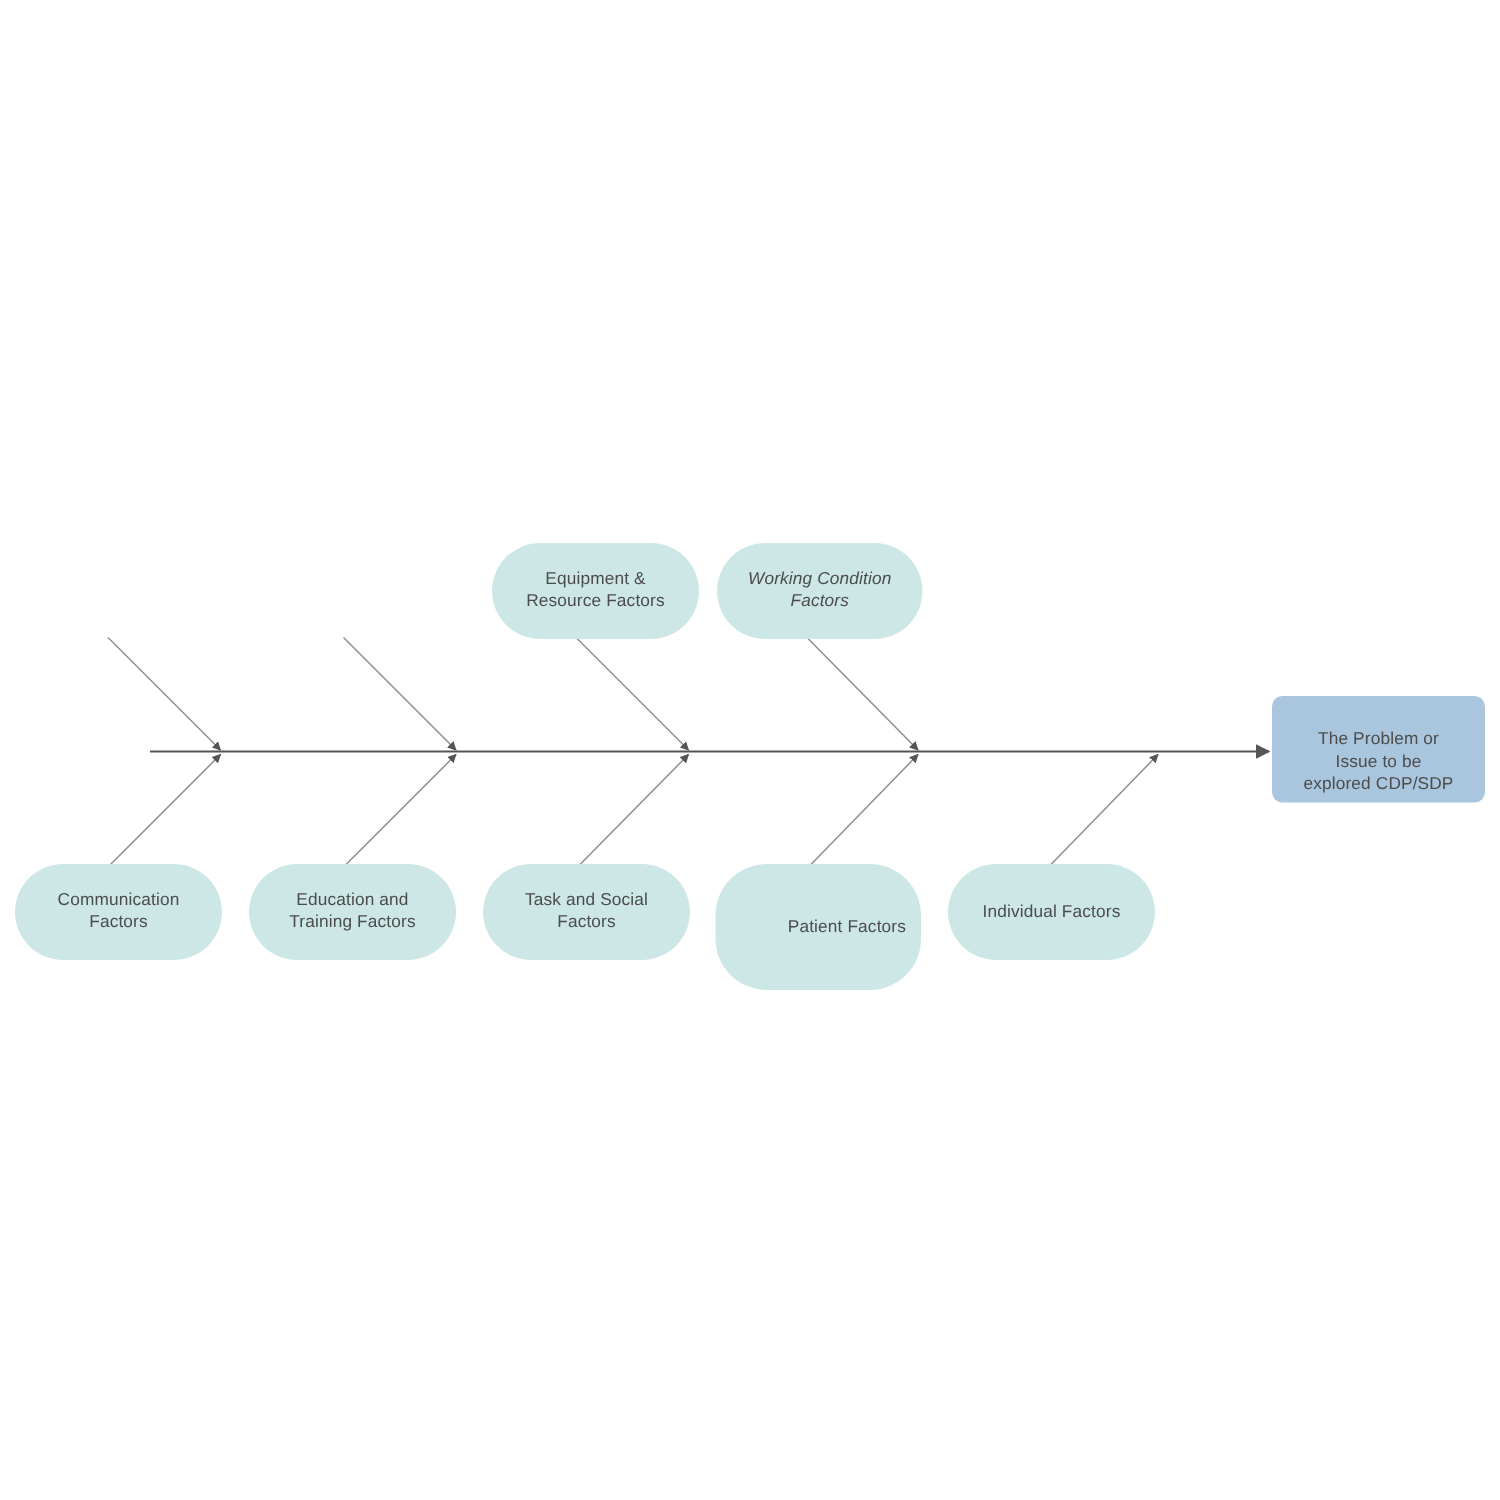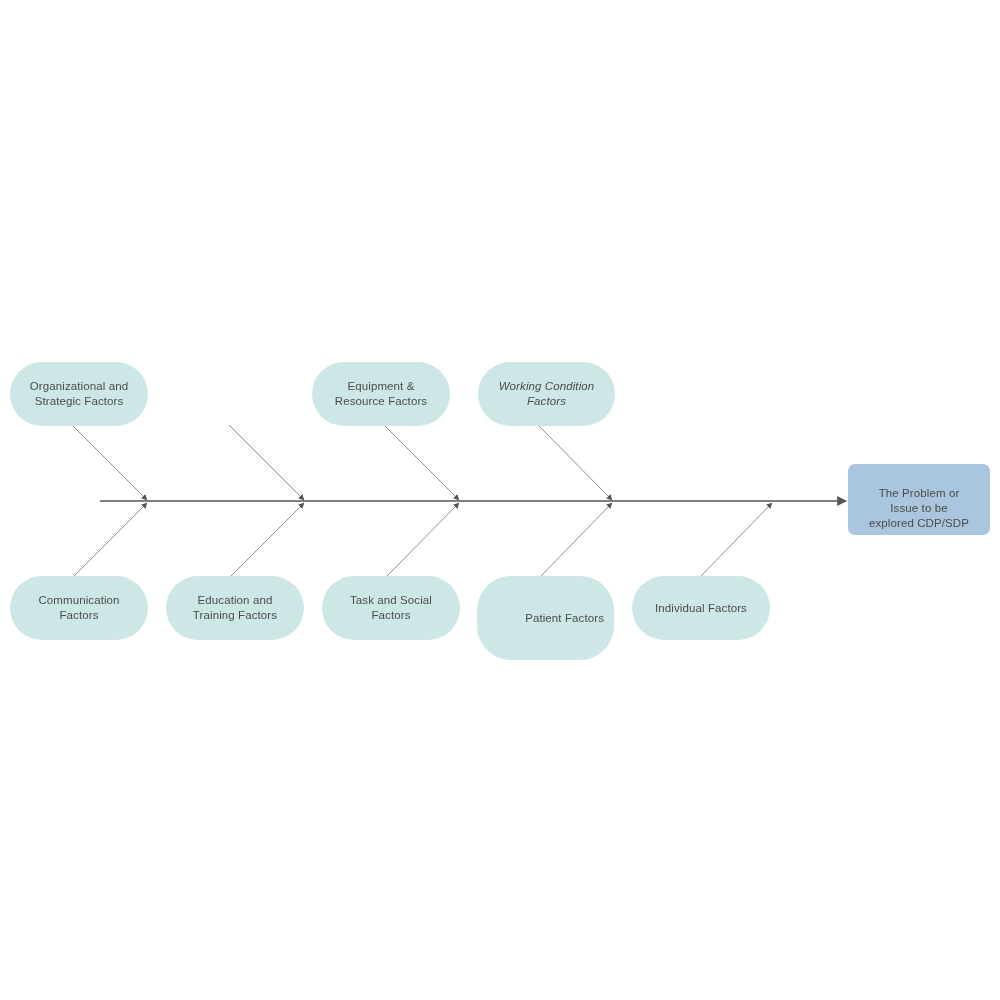--- a/index.html
+++ b/index.html
@@ -85,27 +85,23 @@
     <line x1="384" y1="425" x2="459" y2="500" stroke="#8e8e8e" stroke-width="1" marker-end="url(#bone-arrow)"></line>
     <line x1="538" y1="425" x2="612" y2="500" stroke="#8e8e8e" stroke-width="1" marker-end="url(#bone-arrow)"></line>
 
     <line x1="73" y1="577" x2="147" y2="503" stroke="#8e8e8e" stroke-width="1" marker-end="url(#bone-arrow)"></line>
     <line x1="230" y1="577" x2="304" y2="503" stroke="#8e8e8e" stroke-width="1" marker-end="url(#bone-arrow)"></line>
     <line x1="386" y1="577" x2="459" y2="503" stroke="#8e8e8e" stroke-width="1" marker-end="url(#bone-arrow)"></line>
     <line x1="540" y1="577" x2="612" y2="503" stroke="#8e8e8e" stroke-width="1" marker-end="url(#bone-arrow)"></line>
     <line x1="700" y1="577" x2="772" y2="503" stroke="#8e8e8e" stroke-width="1" marker-end="url(#bone-arrow)"></line>
   </svg>
 
-  <div class="cause-node" style="left:10px; top:362px; width:138px; height:64px;">
-    <span class="node-label">Organizational and
-Strategic Factors</span>
-  </div>
 
 
-  <div class="cause-node" style="left:312px; top:362px; width:138px; height:64px;">
+  <div class="cause-node" style="left:328px; top:362px; width:138px; height:64px;">
     <span class="node-label">Equipment &amp;
 Resource Factors</span>
   </div>
 
   <div class="cause-node" style="left:478px; top:362px; width:137px; height:64px;font-style:italic;">
     <span class="node-label">Working Condition
 Factors</span>
   </div>
 
   <div class="cause-node" style="left:10px; top:576px; width:138px; height:64px;">

